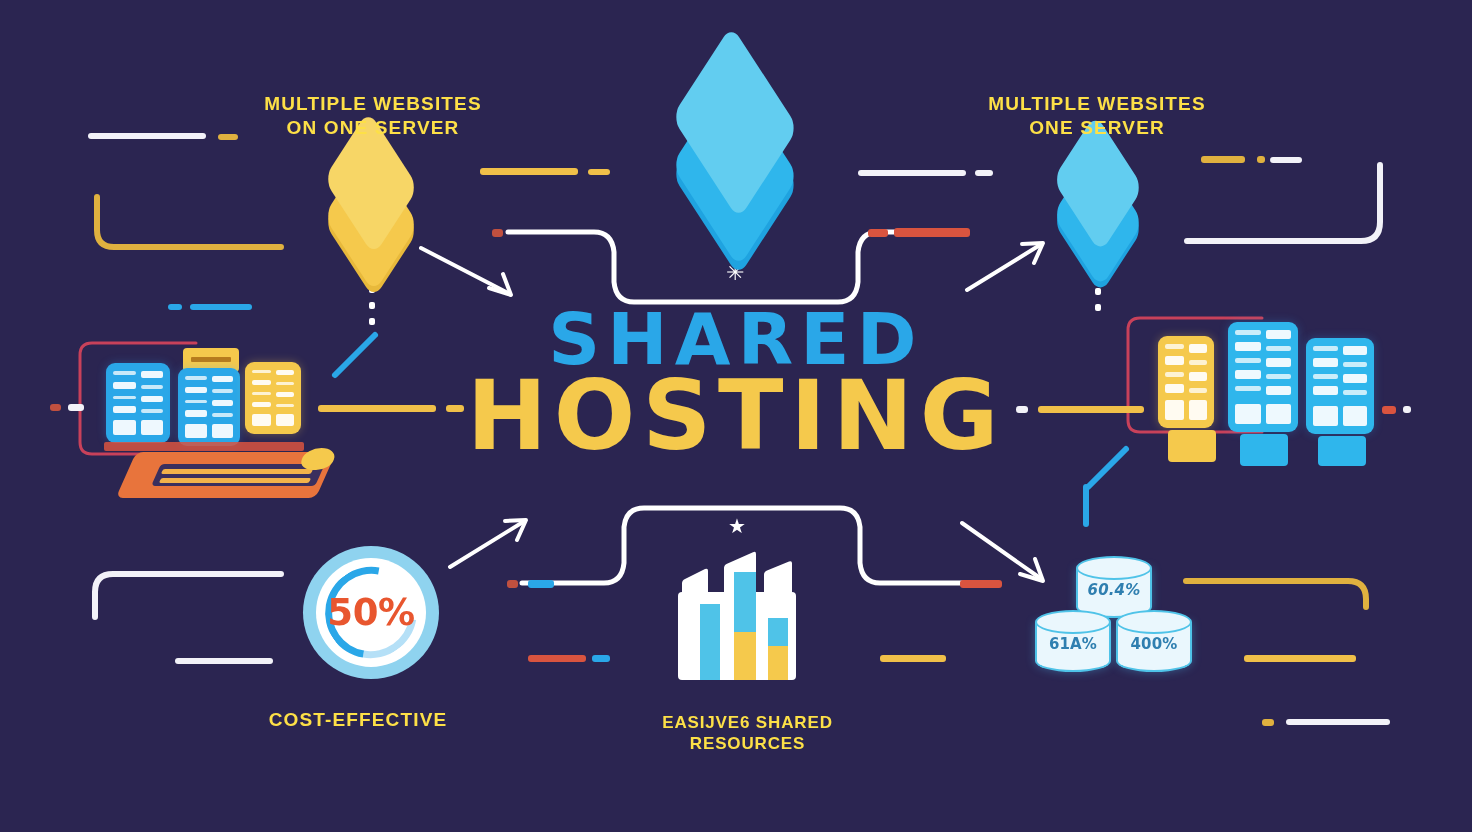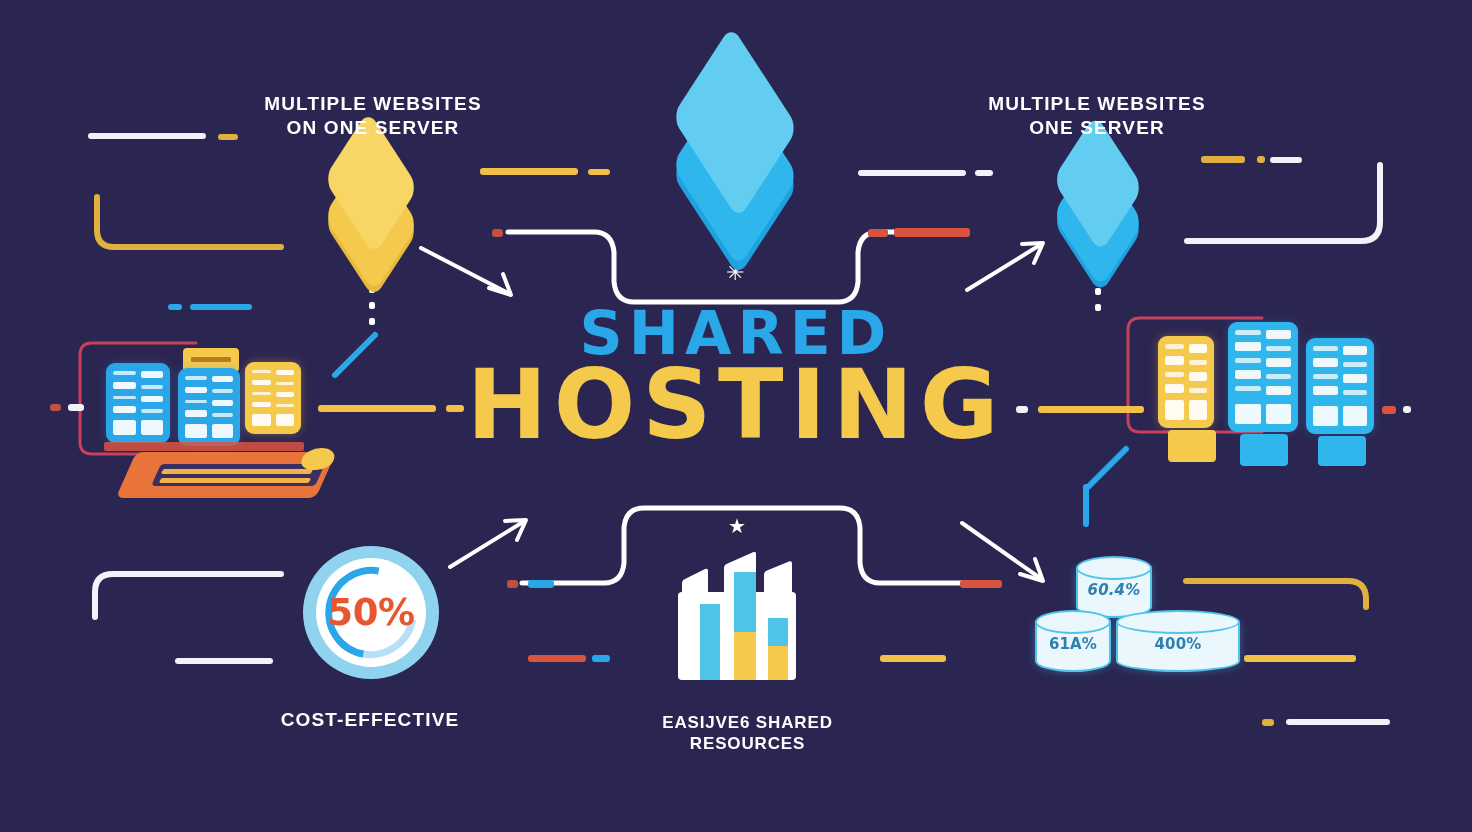--- a/index.html
+++ b/index.html
@@ -15,21 +15,21 @@
     overflow: hidden;
     font-family: "Liberation Sans", sans-serif;
     -webkit-font-smoothing: antialiased;
   }
 
   
   .abs { position: absolute; }
 
   
   .label {
-    color: #ffffff;
+    color: #fde047;
     font-weight: 700;
     letter-spacing: 0.06em;
     text-align: center;
     line-height: 1.25;
     font-size: 19px;
     text-transform: uppercase;
     white-space: pre-line;
   }
   .label.sm { font-size: 17px; letter-spacing: 0.05em; }
 
@@ -39,21 +39,21 @@
     left: 0;
     top: 306px;
     width: 1472px;
     text-align: center;
     line-height: 0.92;
     user-select: none;
   }
   .title-line {
     font-family: "DejaVu Sans", sans-serif;
     font-weight: 700;
-    font-size: 60px;
+    font-size: 72px;
     letter-spacing: 0.10em;
     display: block;
   }
   .title-1 { color: #2aa7e8; }
   .title-2 { color: #f5c94c; font-size: 96px; letter-spacing: 0.07em; }
 
   
   .dash { border-radius: 3px; }
 
   
@@ -334,21 +334,21 @@
     <div class="iso-low" style="background:#1fa3e0;"></div>
     <div class="iso-low" style="top:31%; background:#2fb6ec;"></div>
     <div class="iso-top" style="background:#62cdf0;"></div>
   </div>
 
   <div class="abs label" style="left:248px; top:92px; width:250px;">MULTIPLE WEBSITES
 ON ONE SERVER</div>
   <div class="abs label" style="left:972px; top:92px; width:250px;">MULTIPLE WEBSITES
 ONE SERVER</div>
 
-  <div class="abs label" style="left:245px; top:708px; width:250px;">COST-EFFECTIVE</div>
+  <div class="abs label" style="left:233px; top:708px; width:250px;">COST-EFFECTIVE</div>
   <div class="abs label sm" style="left:615px; top:712px; width:265px;">EASIJVE6 SHARED
 RESOURCES</div>
 
   <div class="title-wrap">
     <span class="title-line title-1">SHARED</span>
     <span class="title-line title-2">HOSTING</span>
   </div>
 
   <div class="abs" style="left:78px; top:330px; width:250px; height:170px;">
 
@@ -515,20 +515,20 @@
     <div class="cyl" style="left:44px; top:0px; width:76px; height:62px;font-style:italic;">
       <div class="body"></div>
         <div class="cap"></div>
       <div class="txt">60.4%</div>
     </div>
     <div class="cyl" style="left:3px; top:54px; width:76px; height:62px;">
       <div class="body"></div>
         <div class="cap"></div>
       <div class="txt">61A%</div>
     </div>
-    <div class="cyl" style="left:84px; top:54px; width:76px; height:62px;padding-left:48px;">
+    <div class="cyl" style="left:84px; top:54px; width:76px; height:62px;">
       <div class="body"></div>
         <div class="cap"></div>
       <div class="txt">400%</div>
     </div>
   </div>
 
 </div>
 
 </body></html>

